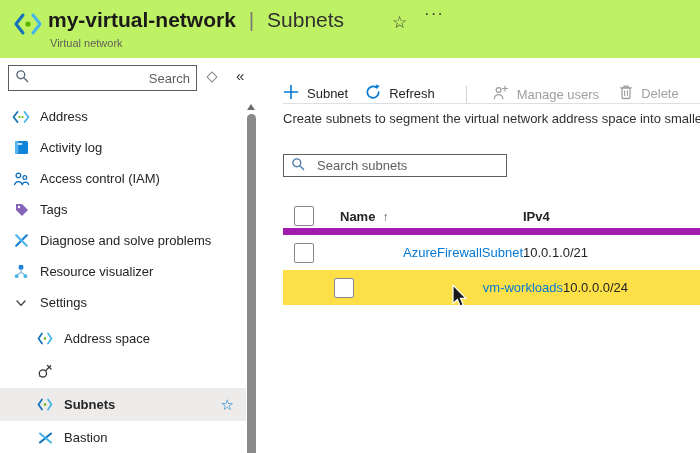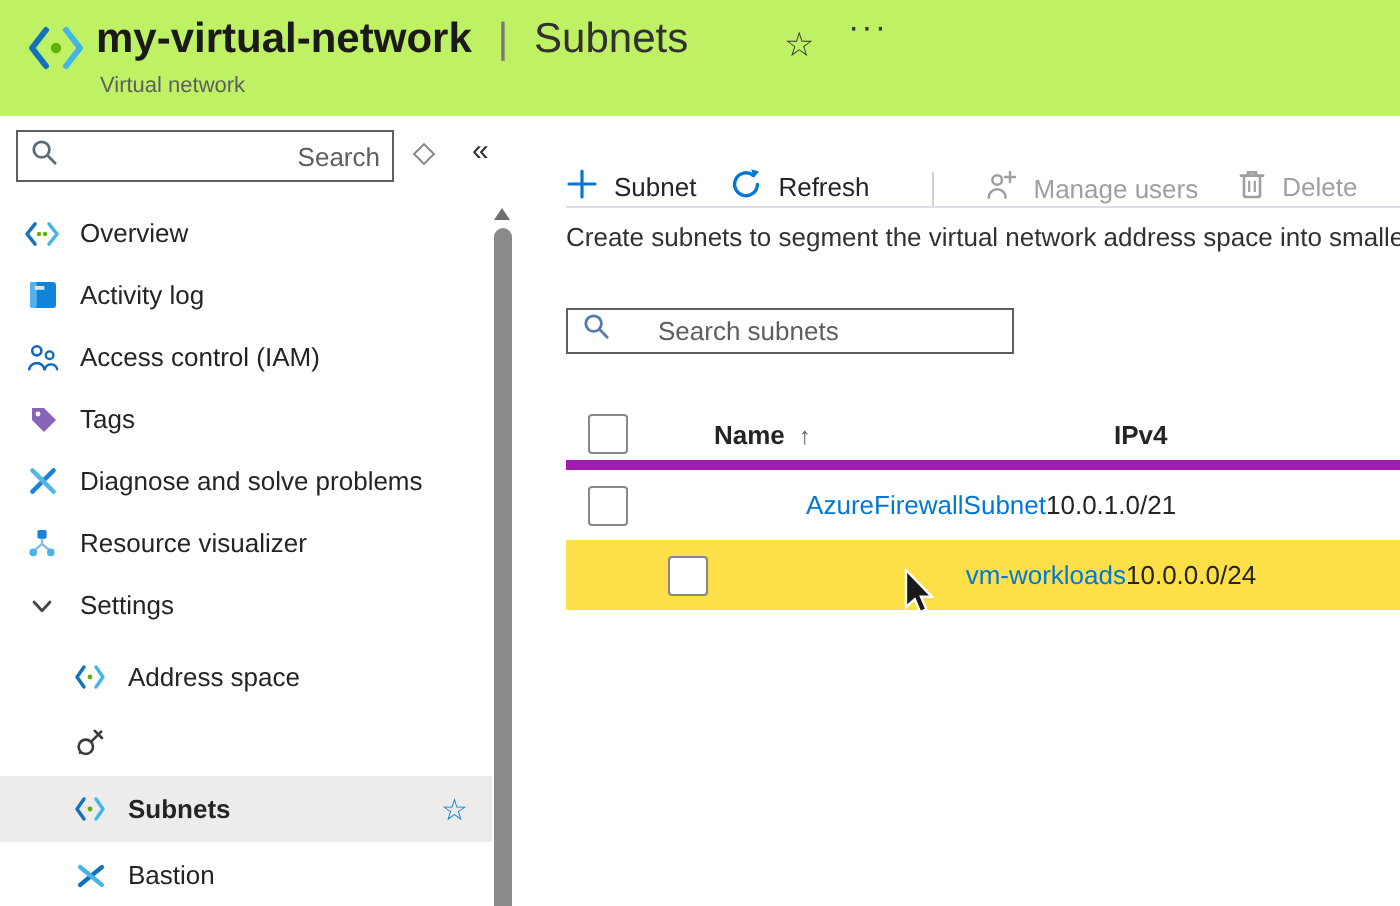--- a/index.html
+++ b/index.html
@@ -52,28 +52,28 @@
   .tb-btn { display: flex; align-items: center; gap: 8px; font-size: 13px; color: #242424; cursor: pointer; }
   .tb-btn.disabled { color: #a19f9d; cursor: default; }
   .tb-refresh { margin-left: 17px; }
   .tb-sep { width: 1px; height: 17px; background: #d2d0ce; margin-left: 31px; }
   .tb-manage { margin-left: 25px; }
   .tb-delete { margin-left: 20px; }
   .toolbar-divider { position: absolute; top: 45px; left: 0; width: 417px; border-top: 1px solid #dcdfe3; }
   .description { position: absolute; top: 53px; left: 0; width: 417px; font-size: 13px; color: #323130;
     white-space: nowrap; overflow: hidden; }
   .subnet-search { position: absolute; top: 96px; left: 0; width: 224px; height: 23px;
-    border: 1px solid #605e5c; background: #fff; display: flex; align-items: center; padding: 0 7px; gap: 24px; }
+    border: 1px solid #605e5c; background: #fff; display: flex; align-items: center; padding: 0 7px; gap: 12px; }
   .subnet-search input { border: none; outline: none; flex: 1; font-size: 13px; min-width: 0;
     font-family: "Liberation Sans", sans-serif; color: #323130; background: transparent; }
   .subnet-search input::placeholder { color: #605e5c; opacity: 1; }
 
   
   .table { position: absolute; top: 146px; left: 0; width: 417px; }
-  .t-header { display: flex; align-items: center; height: 31px; border-bottom: 5px solid #a21caf; gap: 17px; }
+  .t-header { display: flex; align-items: center; height: 31px; border-bottom: 7px solid #a21caf; }
   .t-row { display: flex; align-items: center; height: 35px; text-align: right; }
   .t-row.alt { background: #fde047; padding-left: 40px; }
   .c-check { width: 20px; height: 20px; border: 1px solid #8a8886; border-radius: 2px;
     margin-left: 11px; background: #fff; flex: none; cursor: pointer; }
   .c-name { margin-left: 26px; width: 183px; font-size: 13px; }
   .t-header .c-name { font-weight: bold; color: #242424; }
   .sort-arrow { font-weight: normal; color: #605e5c; font-size: 12px; margin-left: 7px; }
   .c-ip { font-size: 13px; color: #242424; }
   .t-header .c-ip { font-weight: bold; }
   .row-link { color: #0078d4; text-decoration: none; cursor: pointer; }
@@ -120,21 +120,21 @@
 
       <div class="nav-item">
         <span class="icon">
           <svg width="18" height="14" viewBox="0 0 18 14">
             <path d="M5.5 2 L1.5 7 L5.5 12" fill="none" stroke="#1272ba" stroke-width="1.8" stroke-linecap="round" stroke-linejoin="round"></path>
             <path d="M12.5 2 L16.5 7 L12.5 12" fill="none" stroke="#45b5e8" stroke-width="1.8" stroke-linecap="round" stroke-linejoin="round"></path>
             <circle cx="7.5" cy="7" r="1.1" fill="#5db300"></circle>
             <circle cx="10.5" cy="7" r="1.1" fill="#5db300"></circle>
           </svg>
         </span>
-        <span>Overview</span>
+        <span>Address</span>
       </div>
 
       <div class="nav-item">
         <span class="icon">
           <svg width="15" height="15" viewBox="0 0 15 15">
             <rect x="1" y="1" width="13" height="13" rx="1.6" fill="#1084d8"></rect>
             <rect x="1" y="1" width="3.4" height="13" rx="1.2" fill="#56b2ec"></rect>
             <rect x="3.4" y="3" width="4.8" height="1.9" fill="#cfeafc"></rect>
           </svg>
         </span>

